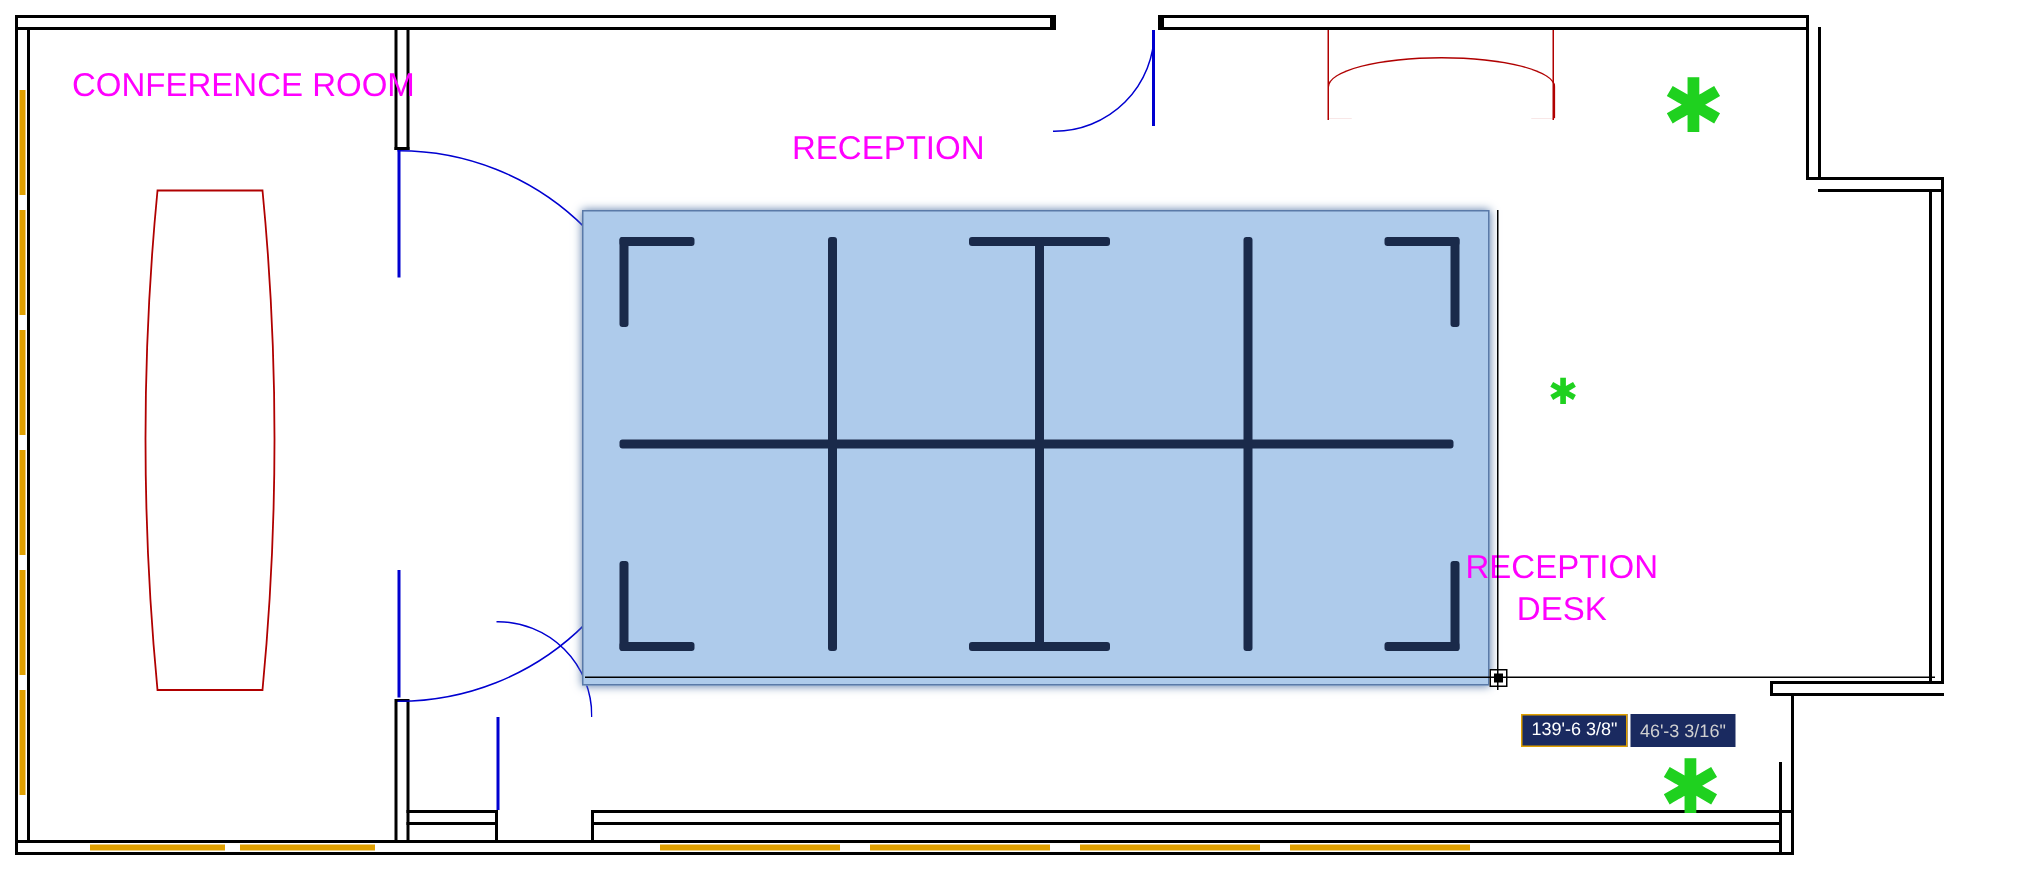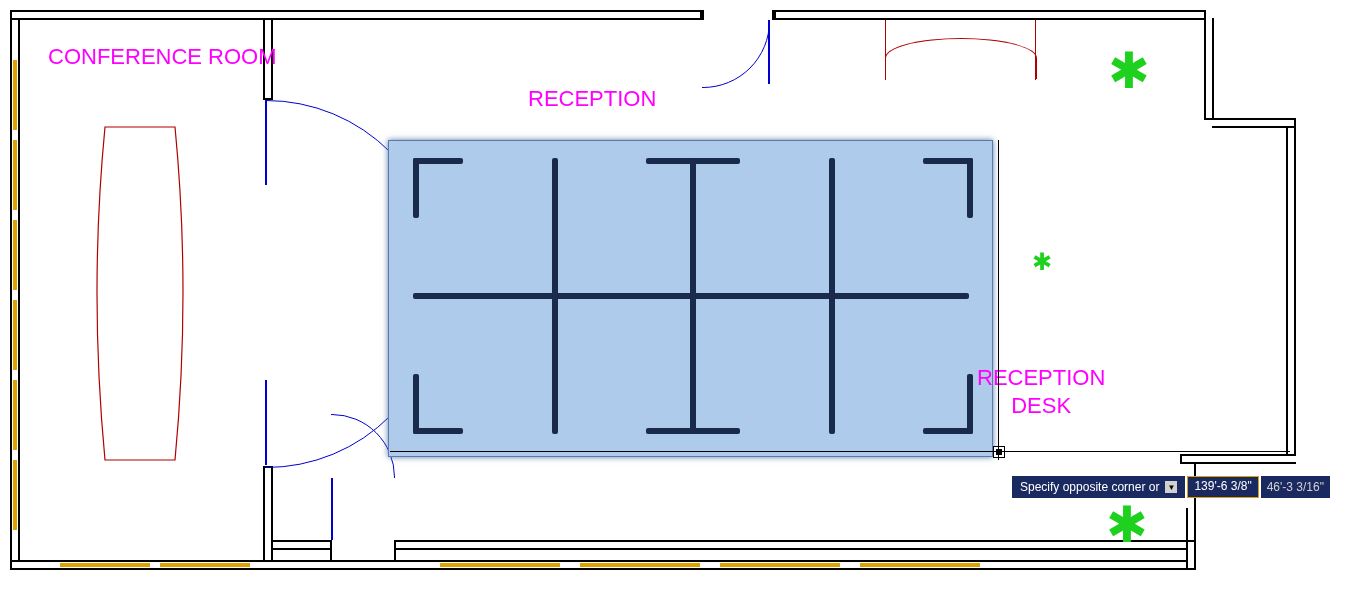--- a/index.html
+++ b/index.html
@@ -220,21 +220,17 @@
   <div class="window-seg" style="left:440px; top:563px; width:120px; height:4px;"></div>
   <div class="window-seg" style="left:580px; top:563px; width:120px; height:4px;"></div>
   <div class="window-seg" style="left:720px; top:563px; width:120px; height:4px;"></div>
   <div class="window-seg" style="left:860px; top:563px; width:120px; height:4px;"></div>
 
   <div class="cursor-mark" style="left:993px; top:446px;"></div>
   <div style="position:absolute; left:998px; top:140px; width:1px; height:320px; background:#000;"></div>
   <div style="position:absolute; left:390px; top:451px; width:900px; height:1px; background:#000;"></div>
 
   <div class="prompt" style="left:1012px; top:476px;">
-    <div class="msg">
-      <span>Specify opposite corner or</span>
-      <span class="dropdown">▼</span>
-    </div>
     <div class="input">139'-6 3/8"</div>
     <div class="coord">46'-3 3/16"</div>
   </div>
 
 </div>
 
 </body></html>

